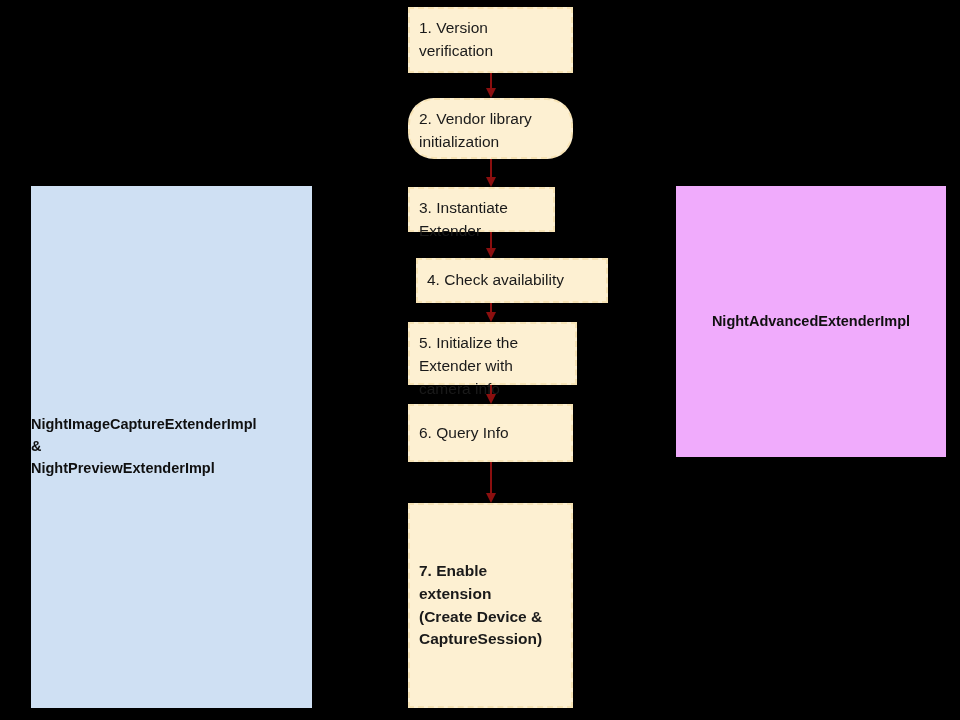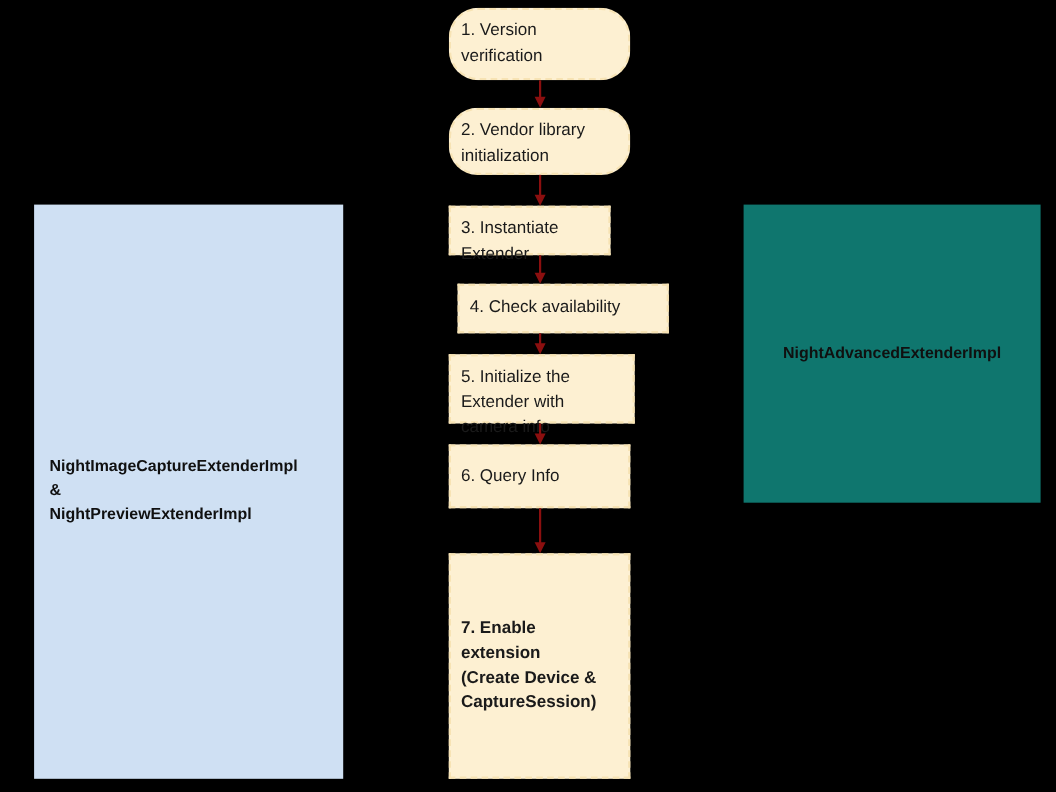--- a/index.html
+++ b/index.html
@@ -41,26 +41,26 @@
   
   .impl-blue {
     background: #cfe0f3;
     border: 0;
     color: #101010;
     font-size: 14.5px;
     font-weight: bold;
     line-height: 1.5;
     align-items: center;
     justify-content: flex-start;
-    padding: 0 10px 0 14px;
+    padding: 0 10px 0 0;
   }
 
   
   .impl-green {
-    background: #0f766e;
+    background: #f0abfc;
     border: 0;
     color: #101010;
     font-size: 14.5px;
     font-weight: bold;
     line-height: 1.5;
     align-items: center;
     justify-content: center;
     text-align: center;
     padding: 0 4px;
   }
@@ -89,21 +89,21 @@
 <body>
 
 <div id="canvas">
 
   <div class="node impl-blue" style="left:31px; top:186px; width:281px; height:522px;">
     <span class="label">NightImageCaptureExtenderImpl
 &amp;
 NightPreviewExtenderImpl</span>
   </div>
 
-  <div class="node step" style="left:408px; top:7px; width:165px; height:66px;border-radius:27px;">
+  <div class="node step" style="left:408px; top:7px; width:165px; height:66px;">
     <span class="label">1. Version
 verification</span>
   </div>
 
   <div class="node step" style="left:408px; top:98px; width:165px; height:61px;border-radius:26px;">
     <span class="label">2. Vendor library
 initialization</span>
   </div>
 
   <div class="node step" style="left:408px; top:187px; width:147px; height:45px;">

